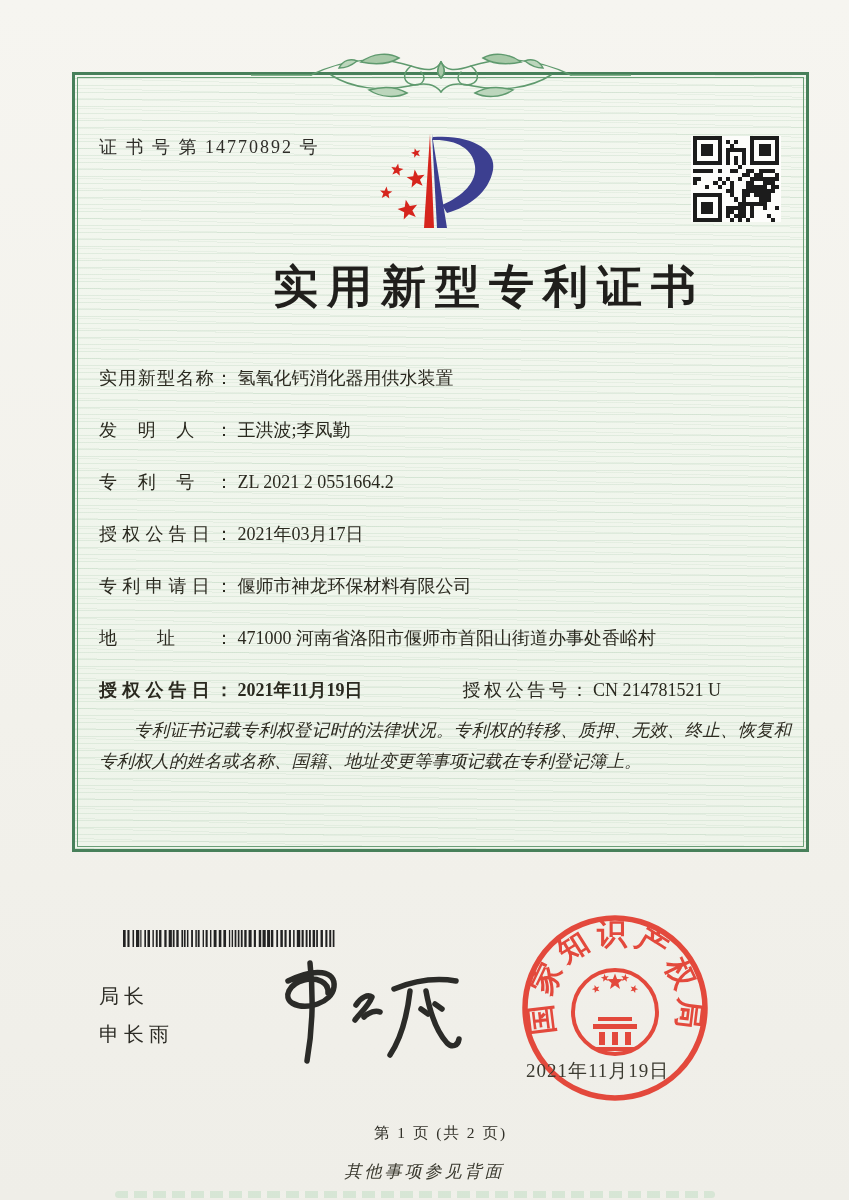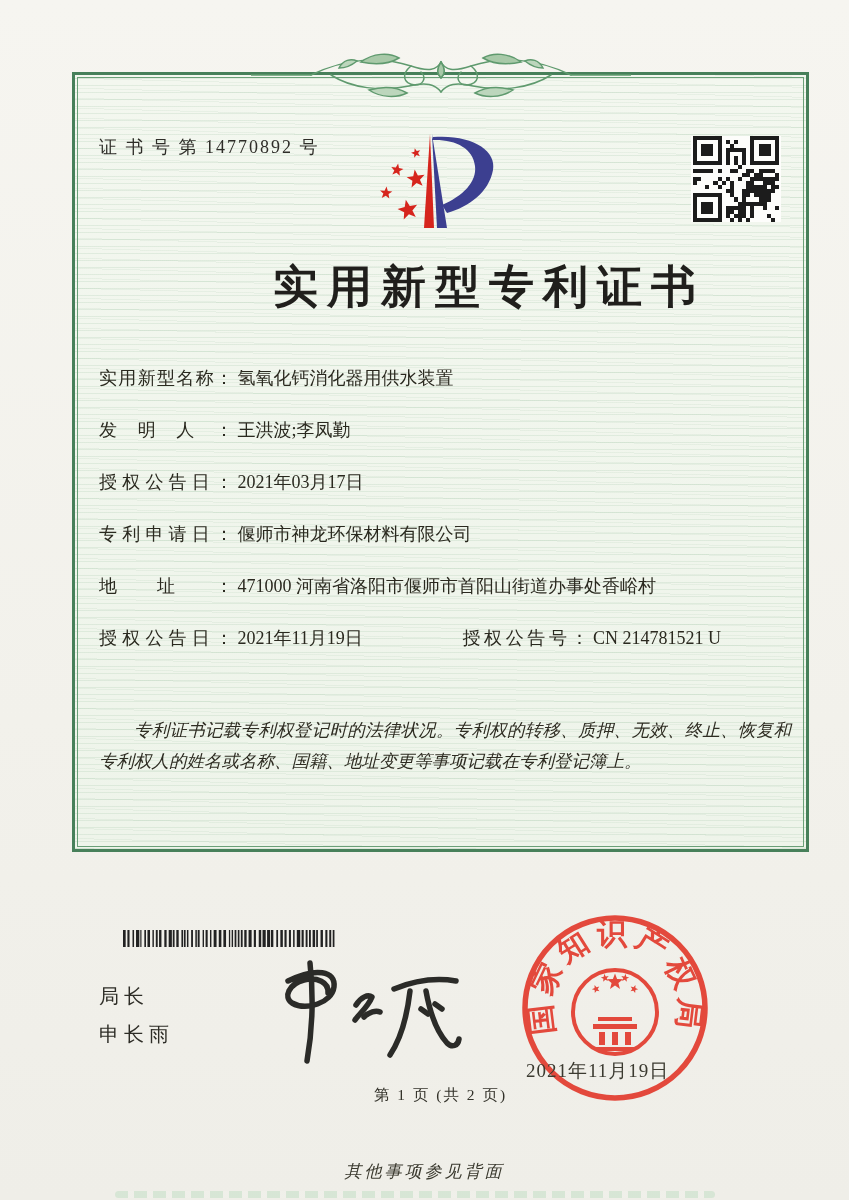--- a/index.html
+++ b/index.html
@@ -29,38 +29,38 @@
     text-indent:9px;
     margin-left:44px;
   }
   .fields { position:absolute; left:24px; top:292px; width:690px; }
   .f-row { height:22px; line-height:22px; margin-bottom:30px; font-size:18px; white-space:nowrap; }
   .f-label {
     display:inline-block; width:134px; text-align:justify; text-align-last:justify;
     color:#2a291f; vertical-align:top;
   }
   .f-value { color:#2a291f; }
-  .f-group1 { display:inline-block; width:359px; }
+  .f-group1 { display:inline-block; width:359px;font-weight:bold; }
   .f-label2 {
     display:inline-block; width:126px; text-align:justify; text-align-last:justify;
     color:#2a291f; vertical-align:top;
   }
   .body-text {
     position:absolute; left:24px; top:640px; width:692px;
     font-size:17.5px; line-height:31px; color:#2e2c22;
     font-style:italic; text-align:justify;
   }
   .body-text p { text-indent:2em; }
   .barcode { position:absolute; left:48px; top:855px; width:215px; height:17px; }
   .signer-title { position:absolute; left:24px; top:908px; font-size:20px; letter-spacing:5px; color:#2d2c26; }
   .signer-name  { position:absolute; left:24px; top:946px; font-size:20px; letter-spacing:5px; color:#2d2c26; }
   .signature { position:absolute; left:183px; top:876px; }
   .seal { position:absolute; left:440px; top:833px; opacity:0.92; }
   .seal-date { position:absolute; left:451px; top:983px; width:210px; font-size:19px; letter-spacing:1px; color:#3b3a30; }
-  .page-no { position:absolute; left:0; top:1010px; width:100%; text-align:center; font-size:15.5px; letter-spacing:2px; color:#33322a; }
+  .page-no { position:absolute; left:0; top:1048px; width:100%; text-align:center; font-size:15.5px; letter-spacing:2px; color:#33322a; }
   .back-note {
     position:absolute; left:0; top:1160px; width:100%; text-align:center;
     font-size:17px; letter-spacing:3px; font-style:italic; color:#3a392e;
   }
   .bottom-sliver {
     position:absolute; left:115px; top:1191px; width:600px; height:7px; border-radius:4px; opacity:.75;
     background:repeating-linear-gradient(90deg,#cfe3cf 0 13px,#f0f0ea 13px 19px);
   }
 </style>
 </head>
@@ -234,20 +234,24 @@
   <div class="fields">
     <div class="f-row">
       <span class="f-label">实用新型名称：</span>
       <span class="f-value">氢氧化钙消化器用供水装置</span>
     </div>
     <div class="f-row">
       <span class="f-label">发明人：</span>
       <span class="f-value">王洪波;李凤勤</span>
     </div>
     <div class="f-row">
+      <span class="f-label">专利号：</span>
+      <span class="f-value">ZL 2021 2 0551664.2</span>
+    </div>
+    <div class="f-row">
       <span class="f-label">授权公告日：</span>
       <span class="f-value">2021年03月17日</span>
     </div>
     <div class="f-row">
       <span class="f-label">专利申请日：</span>
       <span class="f-value">偃师市神龙环保材料有限公司</span>
     </div>
     <div class="f-row">
       <span class="f-label">地址：</span>
       <span class="f-value">471000 河南省洛阳市偃师市首阳山街道办事处香峪村</span>

